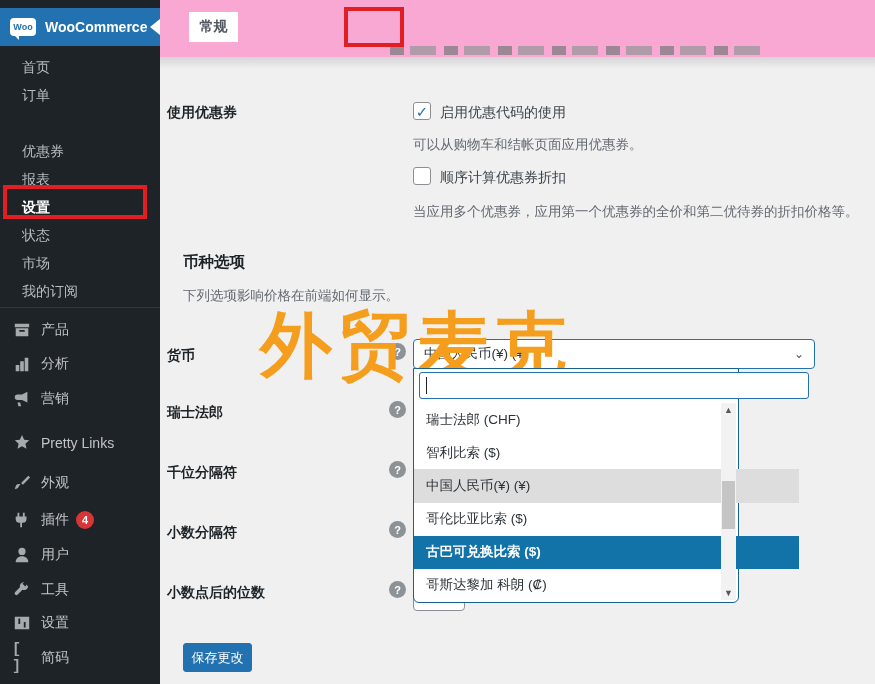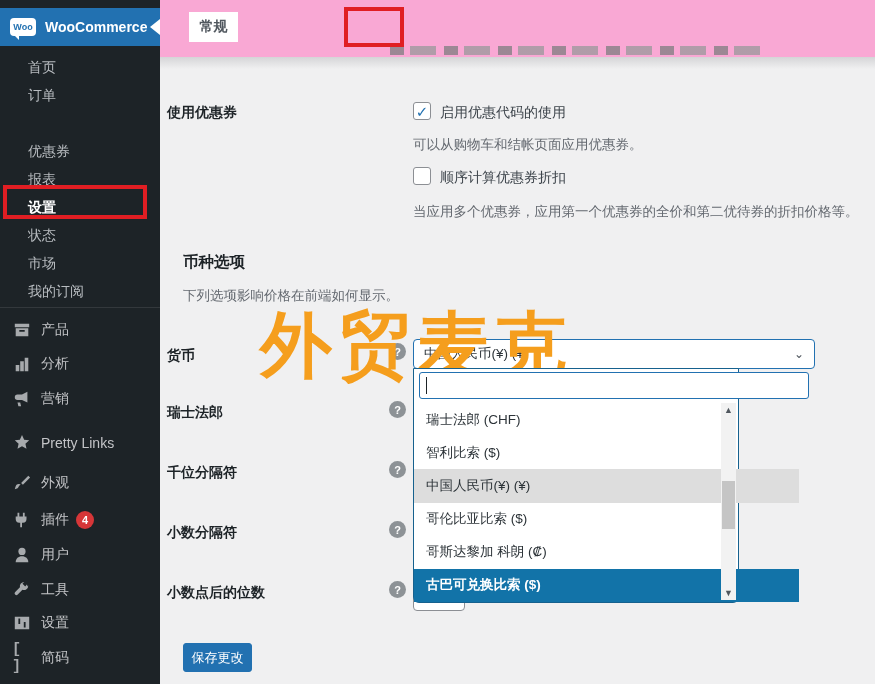--- a/index.html
+++ b/index.html
@@ -16,21 +16,21 @@
     border-top:8px solid transparent; border-bottom:8px solid transparent;
     border-right:10px solid #ffffff; }
   .woo-logo { width:26px; height:18px; background:#fff; border-radius:4px;
     color:#2271b1; font-size:9px; font-weight:bold; display:flex;
     align-items:center; justify-content:center; position:relative; }
   .woo-logo::after { content:""; position:absolute; left:4px; bottom:-4px;
     border-left:5px solid transparent; border-right:0 solid transparent;
     border-top:5px solid #fff; }
   .woo-title { color:#fff; font-size:14px; font-weight:bold; margin-left:9px; }
   .submenu-item { position:absolute; left:0; width:160px; height:24px;
-    color:#b8bcc0; font-size:14px; padding-left:28px; line-height:24px; cursor:pointer; }
+    color:#b8bcc0; font-size:14px; padding-left:22px; line-height:24px; cursor:pointer; }
   .submenu-item.current { color:#ffffff; font-weight:bold; }
   .sb-sep { position:absolute; left:0; top:307px; width:160px; height:1px; background:#33383c; }
   .menu-item { position:absolute; left:0; width:160px; height:24px; display:flex;
     align-items:center; color:#c3c4c7; font-size:14px; padding-left:12px; cursor:pointer; }
   .menu-item .mi-icon { width:20px; height:20px; margin-right:9px; display:flex;
     align-items:center; justify-content:center; color:#a7aaad; flex:0 0 20px; }
   .menu-item svg { fill:#a7aaad; }
   .badge { margin-left:7px; min-width:18px; height:18px; background:#d63638;
     border-radius:50%; color:#fff; font-size:11px; font-weight:bold;
     display:inline-flex; align-items:center; justify-content:center; padding:0 2px; }
@@ -264,22 +264,22 @@
 
     <div class="dd-panel">
       <div class="dd-search">
         <span class="caret"></span>
       </div>
       <div class="dd-options">
         <div class="dd-option">瑞士法郎 (CHF)</div>
         <div class="dd-option">智利比索 ($)</div>
         <div class="dd-option selected">中国人民币(¥) (¥)</div>
         <div class="dd-option">哥伦比亚比索 ($)</div>
+        <div class="dd-option highlighted">古巴可兑换比索 ($)</div>
         <div class="dd-option">哥斯达黎加 科朗 (₡)</div>
-        <div class="dd-option highlighted">古巴可兑换比索 ($)</div>
       </div>
       <div class="dd-scrollbar">
         <div class="dd-scroll-up">▲</div>
         <div class="dd-thumb"></div>
         <div class="dd-scroll-down">▼</div>
       </div>
     </div>
 
     <button class="save-btn">保存更改</button>
   </div>

